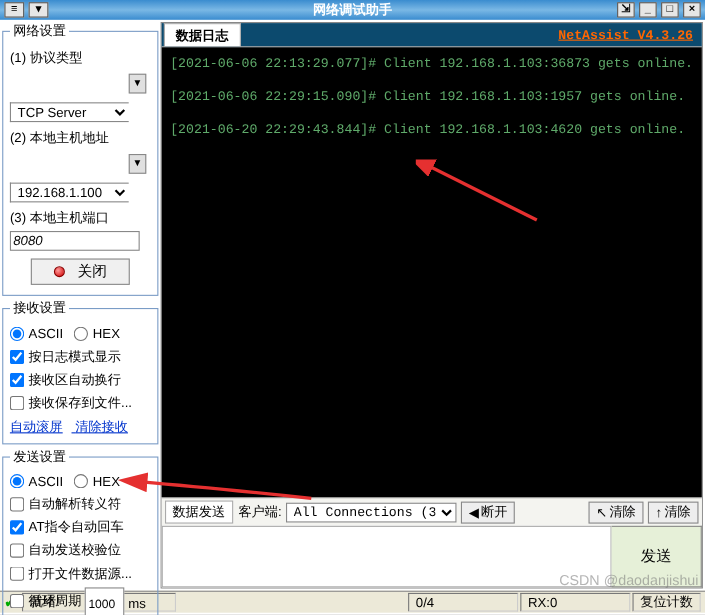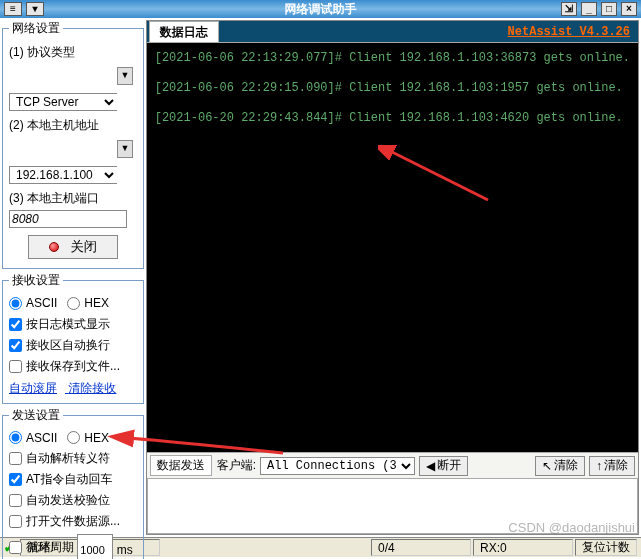--- a/index.html
+++ b/index.html
@@ -180,20 +180,21 @@
       <span class="tab2">数据发送</span>
       <span>客户端:</span>
       <select><option>All Connections (3)</option></select>
       <button class="tbtn">◀ <span>断开</span></button>
       <span style="flex:1"></span>
       <button class="tbtn">↖ <span>清除</span></button>
       <button class="tbtn">↑ <span>清除</span></button>
     </div>
     <div class="sendarea">
       <textarea style=""></textarea>
+      <button class="sendbtn">发送</button>
     </div>
   </div>
 </div>
 
 <div class="statusbar">
   <span class="ready-icon">✔</span>
   <span class="cell w2">就绪!</span>
   <span style="flex:1"></span>
   <span class="cell w1">0/4</span>
   <span class="cell w1">RX:0</span>

